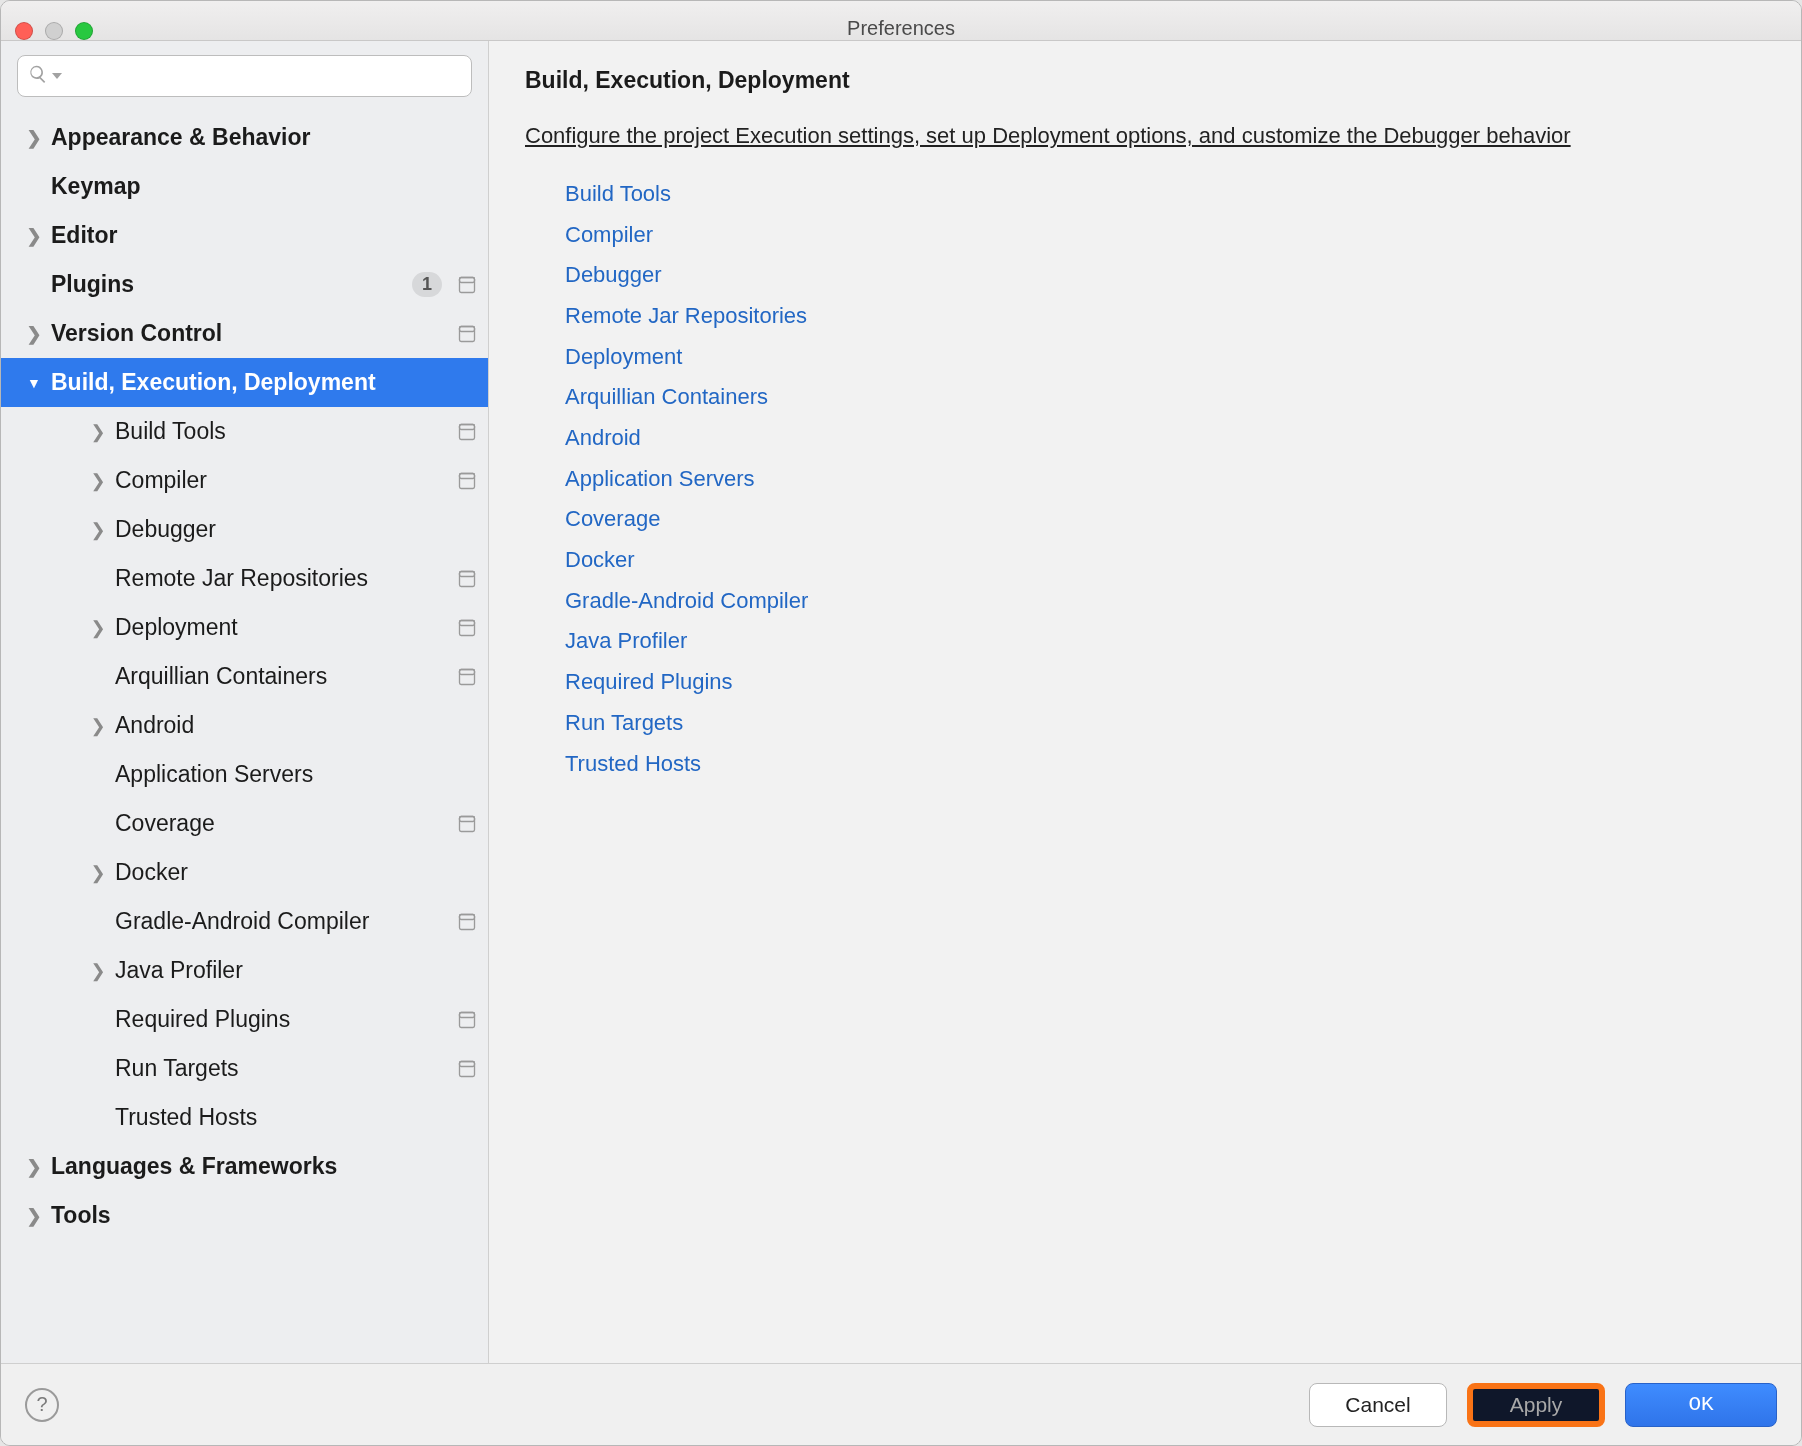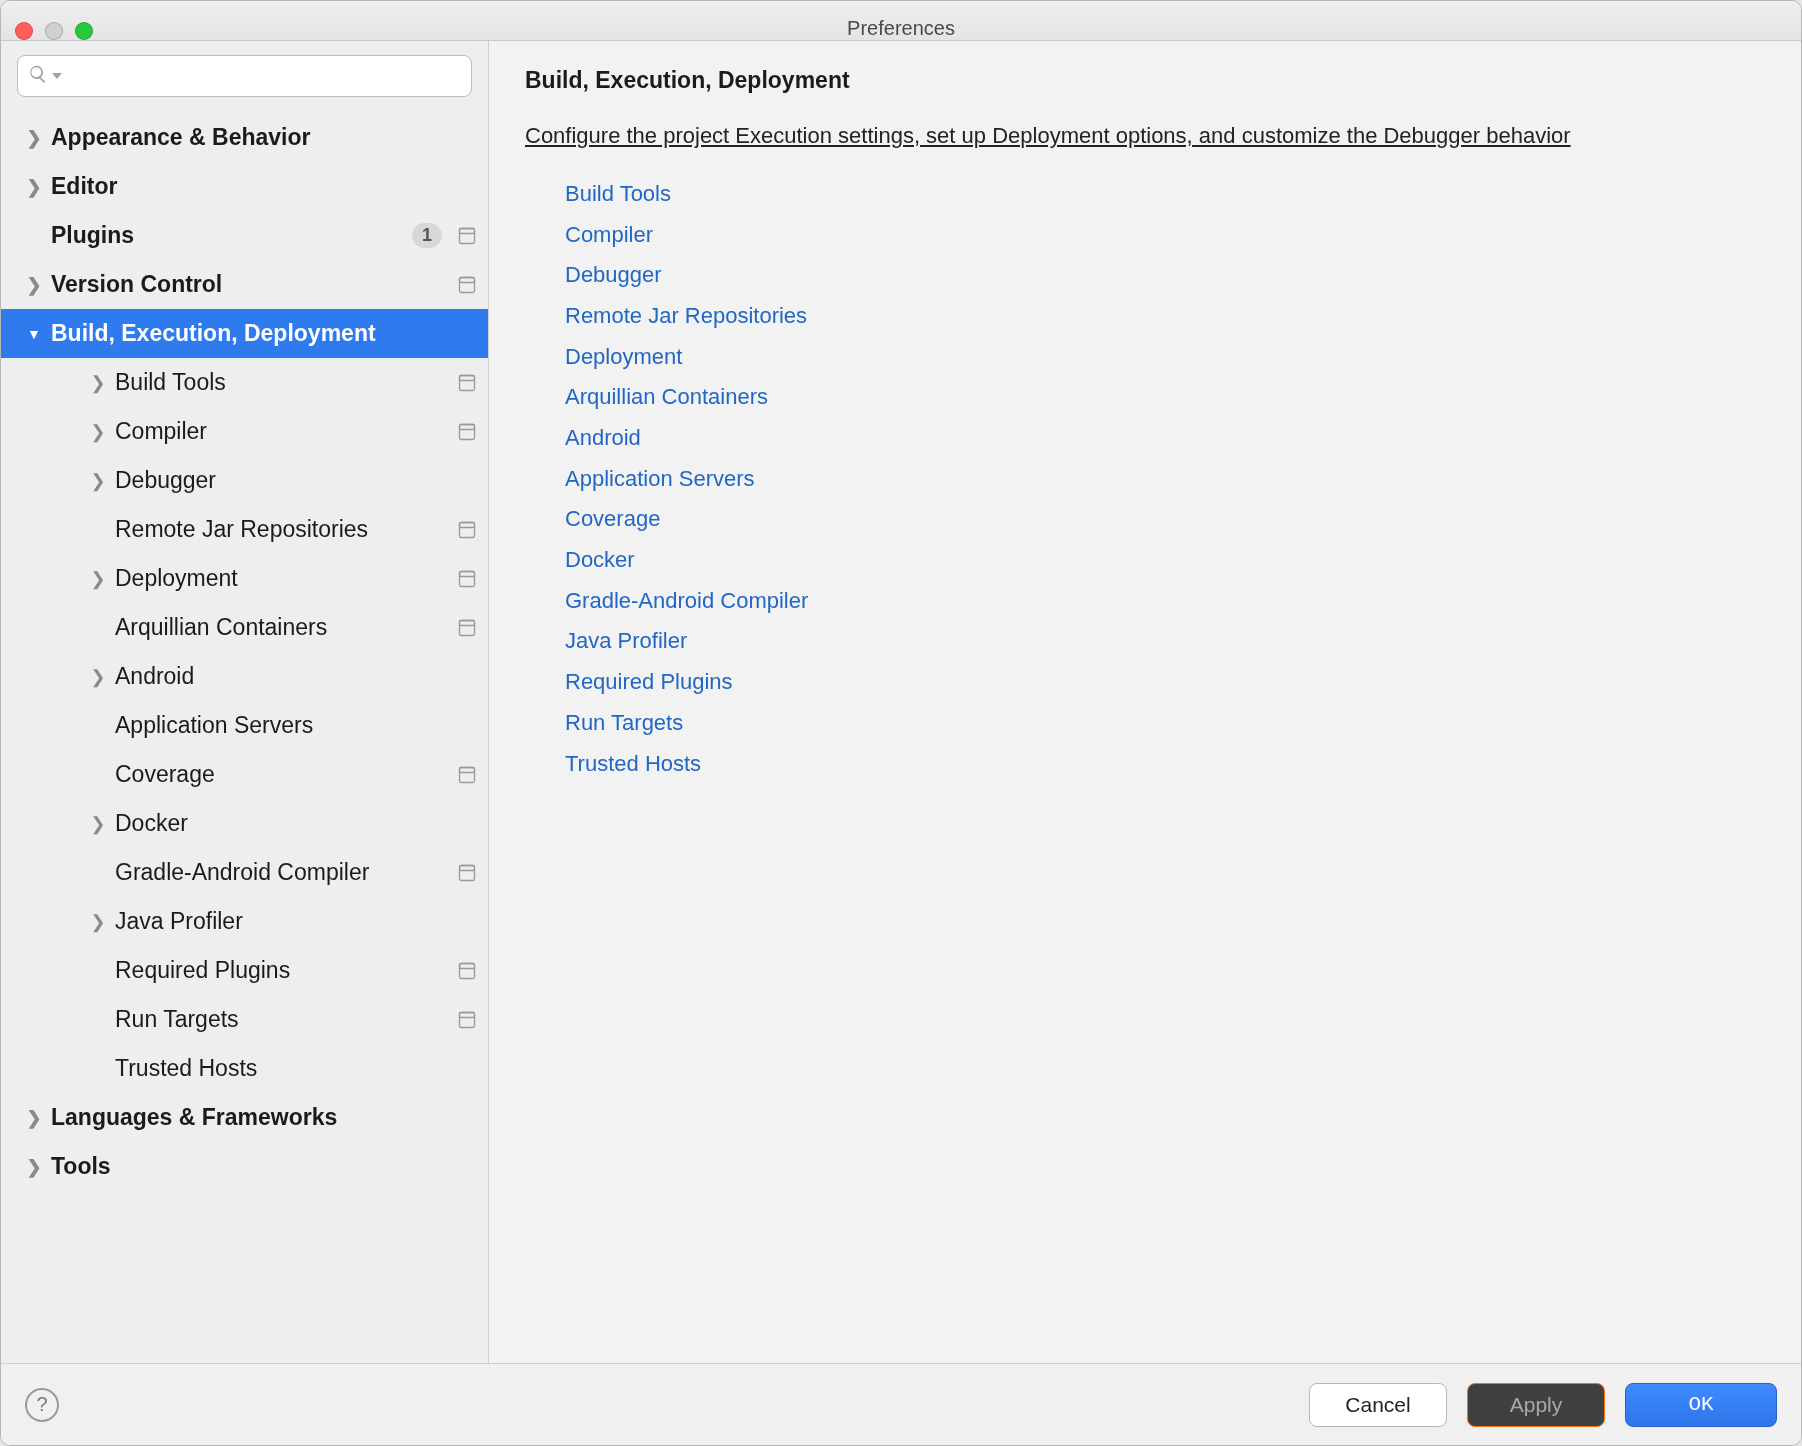--- a/index.html
+++ b/index.html
@@ -37,21 +37,21 @@
   .main h1 { font-size: 23px; font-weight: 700; color: #1b1b1b; margin-bottom: 26px; }
   .main p.desc { font-size: 22px; color: #222; line-height: 1.45; margin-bottom: 22px; max-width: 1130px; text-decoration: underline; }
   .link-list { padding-left: 40px; }
   .link-list a { display: block; font-size: 22px; color: #2267c4; text-decoration: none; line-height: 1.85; }
   
   .footer { height: 82px; border-top: 1px solid #cfcfcf; background: #f0f0f0; display: flex; align-items: center; padding: 0 24px; }
   .help-btn { width: 34px; height: 34px; border-radius: 50%; border: 2px solid #9a9a9a; color: #7a7a7a; display: flex; align-items: center; justify-content: center; font-size: 20px; cursor: pointer; background: #f0f0f0; }
   .footer .spacer { flex: 1; }
   .btn { height: 44px; min-width: 138px; border-radius: 8px; font-size: 21px; display: inline-flex; align-items: center; justify-content: center; margin-left: 20px; cursor: pointer; user-select: none; }
   .btn.default { background: #fff; border: 1px solid #b8b8b8; color: #222; }
-  .btn.disabled { background: #404040; border: 1px solid #f97316; color: #a8a8a8; cursor: default; }
+  .btn.disabled { background: #0f172a; border: 6px solid #f97316; color: #a8a8a8; cursor: default; }
   .btn.primary { background: linear-gradient(#3f8cff,#2f74ea); border: 1px solid #2862c9; color: #fff; min-width: 152px; font-family: Liberation Mono, monospace; }
 </style>
 </head>
 <body>
 
 <div class="window">
   <div class="titlebar">
     <div class="traffic">
       <div class="dot red"></div>
       <div class="dot yellow"></div>
@@ -71,20 +71,24 @@
               </svg>
           </span>
           <span class="caret"></span>
           <input type="text" placeholder="" style="">
         </div>
       </div>
       <div class="tree" id="tree">
           <div class="row top">
             <span class="arrow">❯</span>
             <span class="label">Appearance &amp; Behavior</span>
+          </div>
+          <div class="row top">
+            <span class="arrow"></span>
+            <span class="label">Keymap</span>
           </div>
           <div class="row top">
             <span class="arrow">❯</span>
             <span class="label">Editor</span>
           </div>
           <div class="row top">
             <span class="arrow"></span>
             <span class="label">Plugins</span>
             <span class="badge">1</span>
             <span class="proj-icon">

